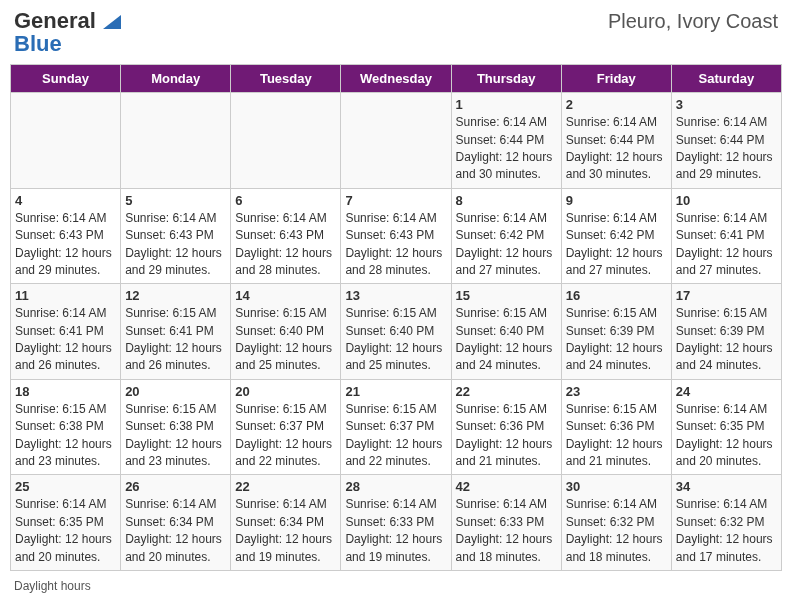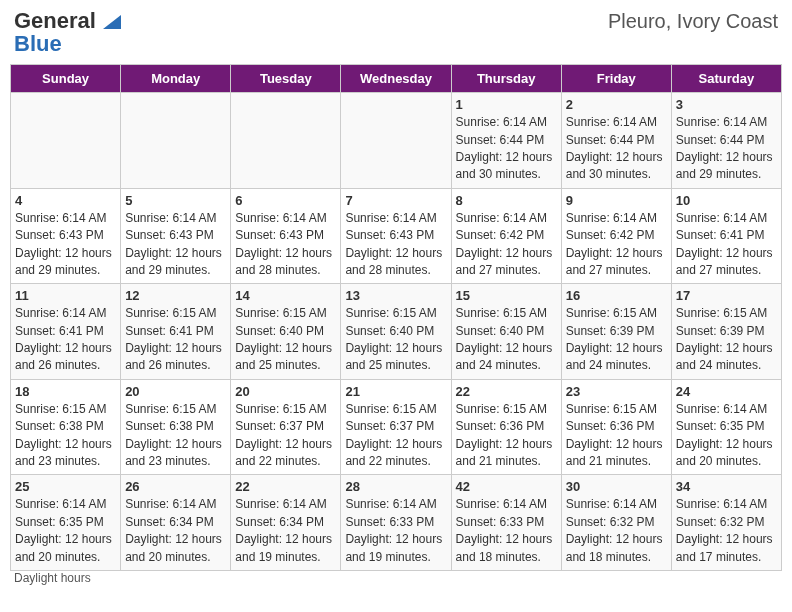--- a/index.html
+++ b/index.html
@@ -67,20 +67,21 @@
       color: #333;
       display: block;
       margin-bottom: 2px;
     }
     .day-info {
       font-size: 12px;
       line-height: 1.45;
       color: #333;
     }
     .footer {
+      margin-top: 8px;
       font-size: 12px;
       color: #555;
       padding-left: 4px;
     }
   </style>
 </head>
 <body>
 
 <div class="header">
   <div class="logo">

